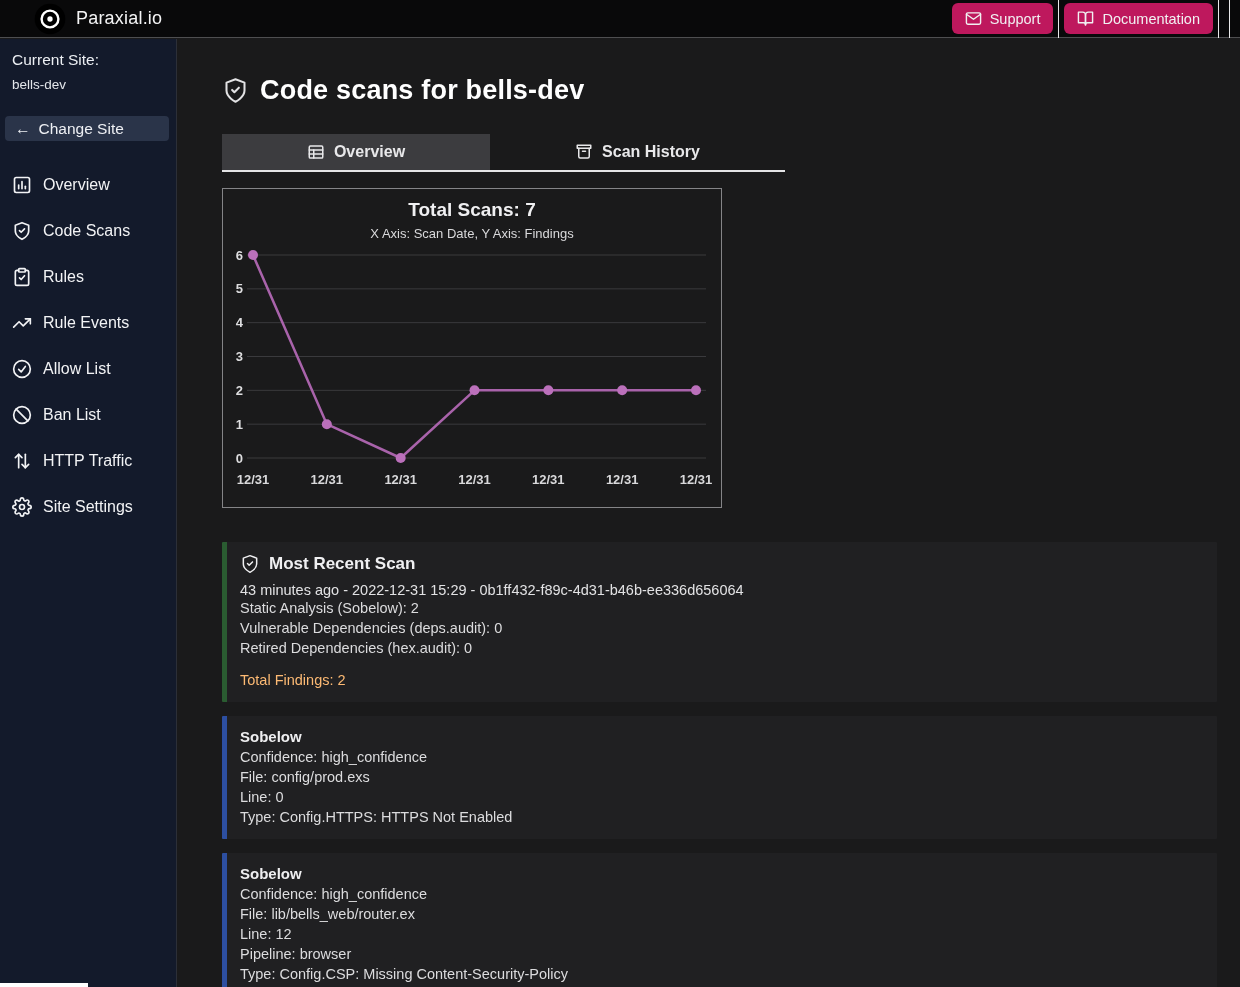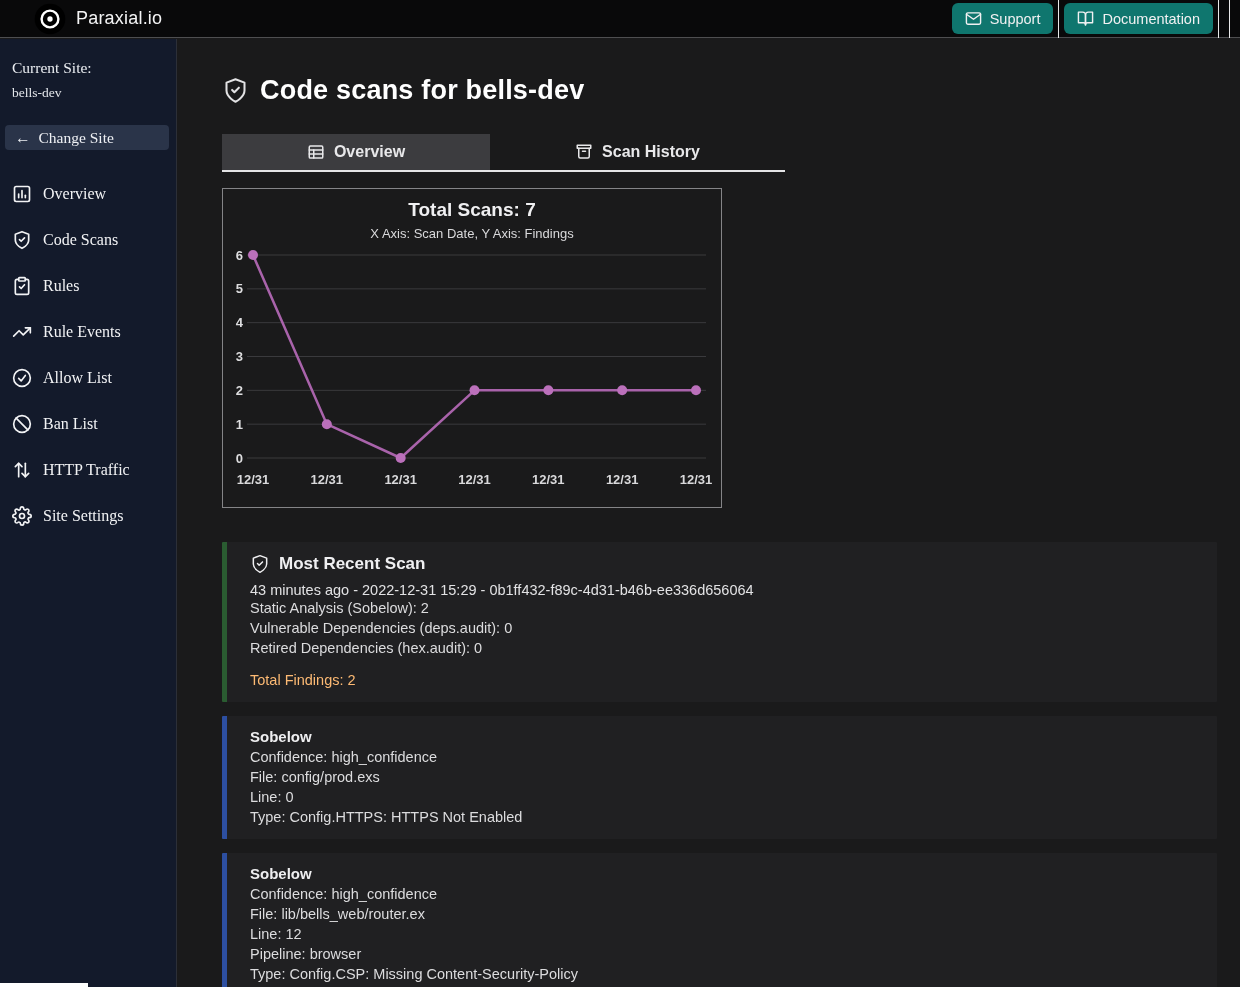--- a/index.html
+++ b/index.html
@@ -16,31 +16,31 @@
     position:absolute; top:0; left:0; width:1240px; height:38px;
     background:#09090a; border-bottom:1px solid #4e4e50;
     display:flex; align-items:center; z-index:5;
   }
   .brand { display:flex; align-items:center; gap:10px; margin-left:34px; }
   .brand-logo { width:32px; height:32px; }
   .brand-name { font-size:18px; color:#f4f4f5; letter-spacing:.2px; }
   .topbar-right { margin-left:auto; display:flex; align-items:center; height:38px; }
   .tb-btn {
     display:flex; align-items:center; gap:8px; height:31px;
-    background:#0f766e; border:none; border-radius:6px; padding:0 13px;
+    background:#be185d; border:none; border-radius:6px; padding:0 13px;
     color:#f1f1f2; font-size:14.5px; cursor:pointer; font-family:inherit;
   }
   .tb-btn svg { width:17px; height:17px; stroke:#f1f1f2; }
   .tb-sep { width:1px; height:38px; background:#e9e9ea; margin:0 5px; }
   .tb-gap { width:5px; }
 
   
   .sidebar {
     position:absolute; top:39px; left:0; bottom:0; width:177px;
-    background:#131a2b; border-right:1px solid #2c2f38; padding:20px 12px 0 12px;font-family:Liberation Serif, serif;
+    background:#131a2b; border-right:1px solid #2c2f38; padding:12px 12px 0 12px;
   }
   .current-site-label { font-size:15.5px; color:#eceff3; }
   .current-site-name { font-size:13.5px; color:#e3e6ea; margin-top:8px; }
   .change-site-btn {
     margin-top:24px; margin-left:-7px; width:164px; height:25px;
     background:#2a3449; border:none; border-radius:4px;
     color:#eef0f4; font-size:15.5px; font-family:inherit; text-align:left;
     padding:0 10px; cursor:pointer; display:flex; align-items:center; gap:8px;
   }
   .nav { margin-top:34px; display:flex; flex-direction:column; gap:26px; }
@@ -65,21 +65,21 @@
 
   .chart-card {
     margin-top:16px; width:500px; border:1px solid #848487;
     padding:10px 11px 12px 11px; background:transparent;text-align:center;
   }
   .chart-title { font-size:19px; font-weight:bold; color:#f0f0f2; }
   .chart-subtitle { font-size:13px; color:#d9d9db; margin-top:5px; margin-bottom:4px; }
 
   .card {
     width:995px; background:#202022; margin-top:0;
-    padding:10px 14px 12px 23px; border-radius:1px;
+    padding:10px 14px 12px 13px; border-radius:1px;
   }
   .card.recent { margin-top:34px; border-left:5px solid #2a5c31; }
   .card.finding { margin-top:14px; border-left:5px solid #2d4fa1; }
   .recent-title-row { display:flex; align-items:center; gap:9px; margin-top:2px; }
   .recent-title-row svg { width:20px; height:20px; stroke:#f0f0f2; }
   .recent-title { font-size:17px; font-weight:bold; color:#f0f0f2; }
   .recent-meta { font-size:14.5px; color:#e2e2e4; margin-top:8px; }
   .stat-lines { }
   .stat-line, .finding-line { font-size:14.5px; color:#dcdcde; line-height:20px; }
   .total-line { margin-top:12px; font-size:14.5px; color:#fdba74; line-height:20px; }

